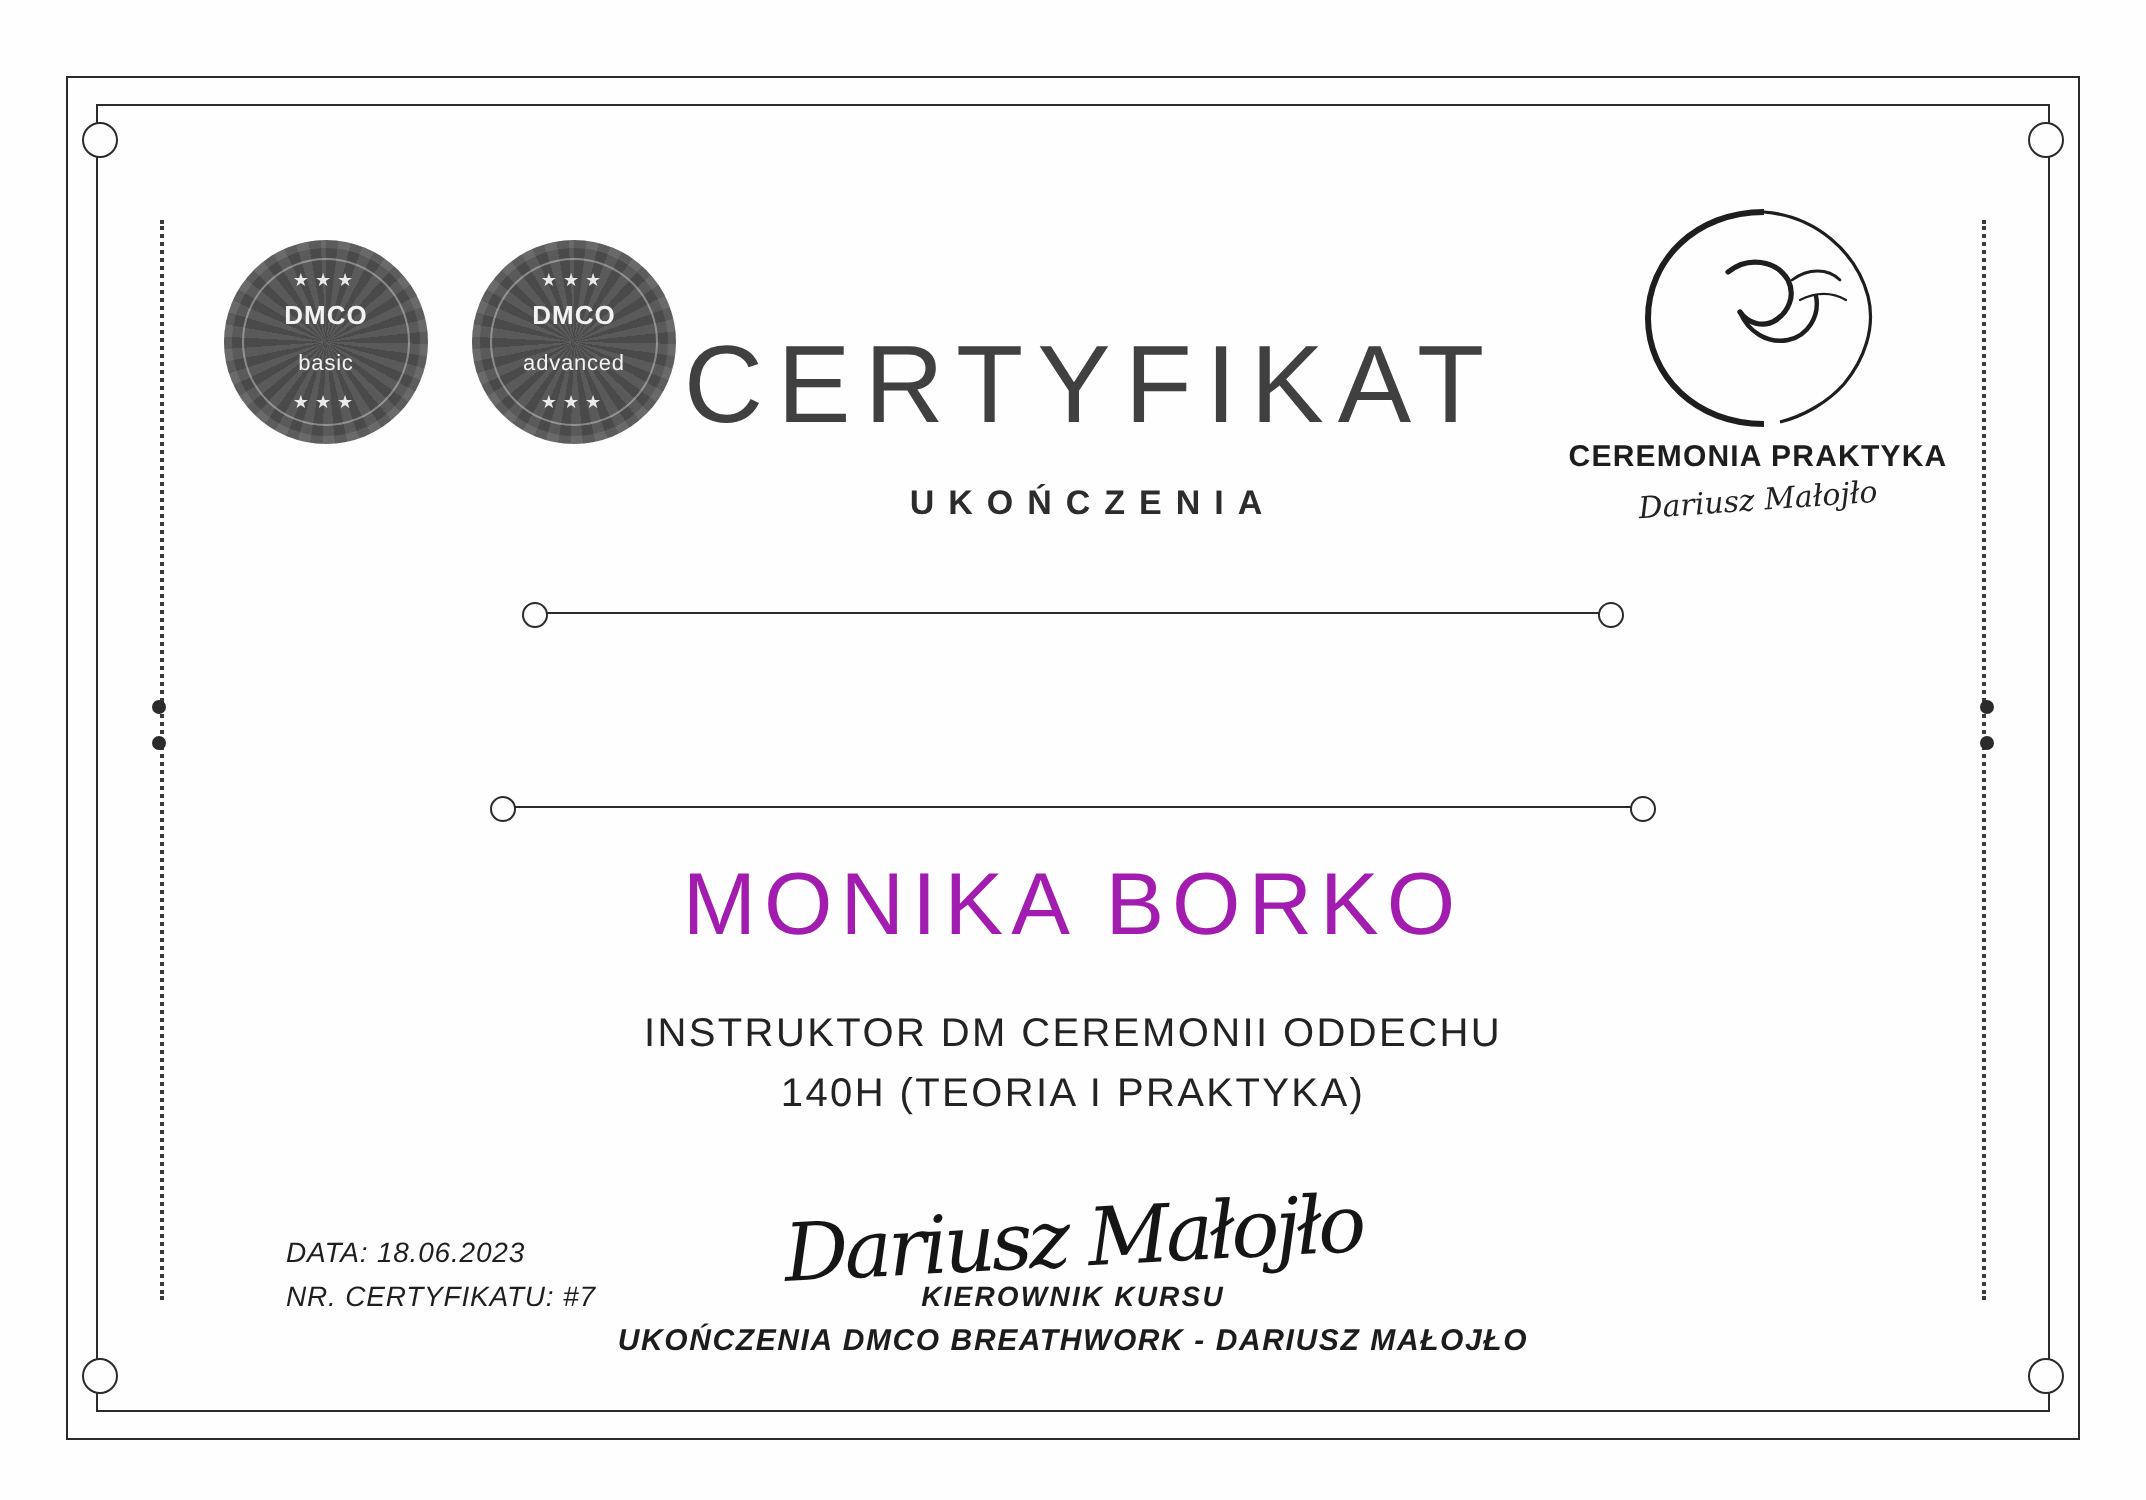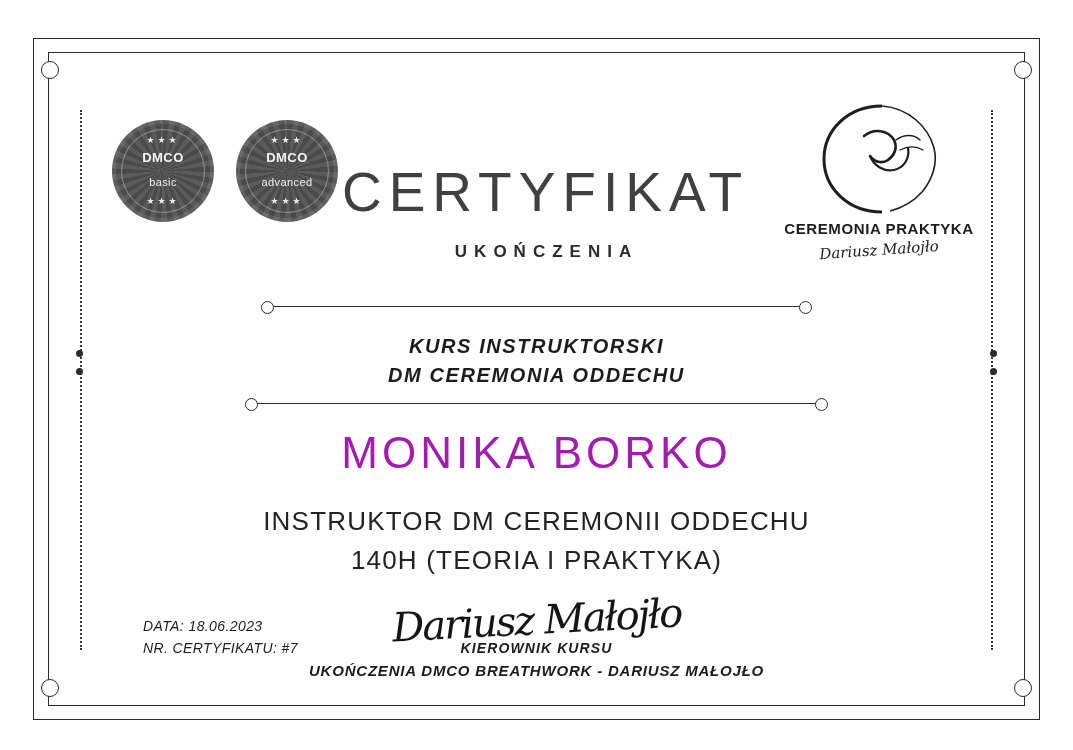--- a/index.html
+++ b/index.html
@@ -225,21 +225,21 @@
     font-size: 44px;
     letter-spacing: 4px;
     font-weight: 400;
     color: #a21caf;
   }
   .role {
     position: absolute;
     left: 0; right: 0;
     top: 502px;
     text-align: center;
-    font-size: 26px;
+    font-size: 20px;
     letter-spacing: 1.2px;
     line-height: 1.5;
     color: #232323;
     font-weight: 300;
   }
 
   
   .meta {
     position: absolute;
     left: 143px;
@@ -331,24 +331,20 @@
         <path d="M66 56 C70 66 80 72 90 70 C100 68 106 58 104 48" fill="none" stroke="#1e1e1e" stroke-width="2.2" stroke-linecap="round"></path>
         <path d="M92 40 C100 34 110 34 116 40" fill="none" stroke="#1e1e1e" stroke-width="1.4" stroke-linecap="round"></path>
         <path d="M96 50 C104 46 112 46 119 50" fill="none" stroke="#1e1e1e" stroke-width="1.2" stroke-linecap="round"></path>
       </svg>
     </div>
     <div class="logo-name">CEREMONIA PRAKTYKA</div>
     <div class="logo-sign">Dariusz Małojło</div>
   </div>
 
   <div class="bracket top"></div>
-  <div class="course">
-    <div>KURS INSTRUKTORSKI</div>
-    <div>DM CEREMONIA ODDECHU</div>
-  </div>
   <div class="bracket bottom"></div>
 
   <div class="recipient">MONIKA BORKO</div>
   <div class="role">
     <div>INSTRUKTOR DM CEREMONII ODDECHU</div>
     <div>140H (TEORIA I PRAKTYKA)</div>
   </div>
 
   <div class="meta">
     <div>DATA: 18.06.2023</div>

